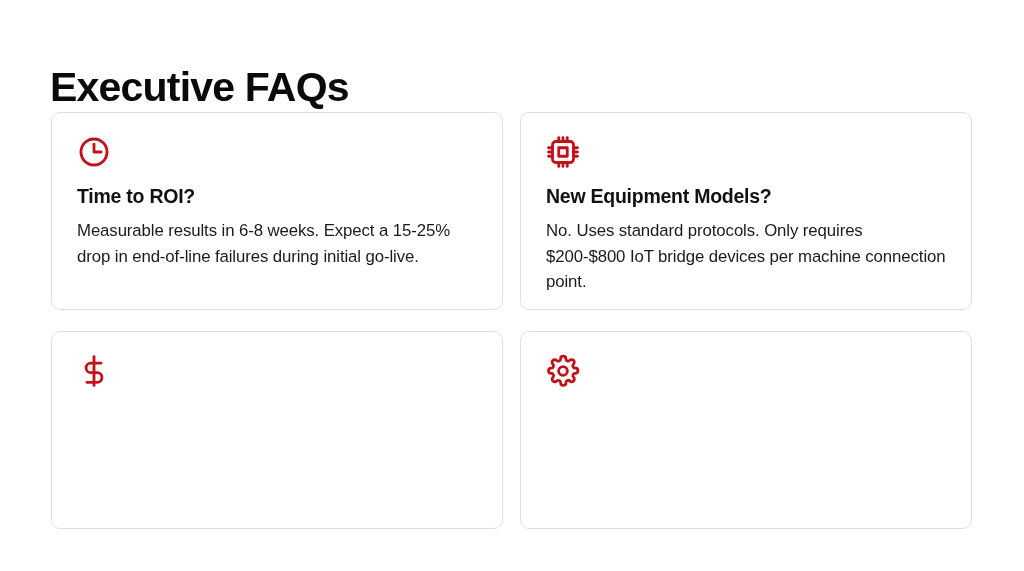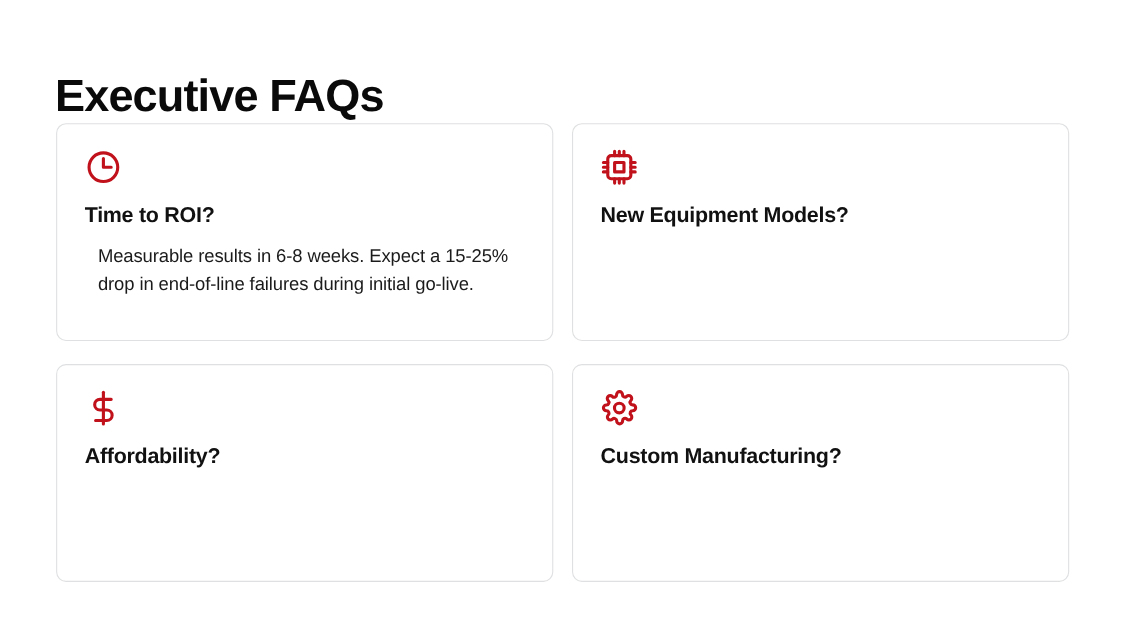--- a/index.html
+++ b/index.html
@@ -71,21 +71,21 @@
     letter-spacing: -0.25px;
     margin: 0 0 10px 0;
     line-height: 1.2;
   }
   .card-body {
     font-size: 16.8px;
     font-weight: 400;
     color: #1b1b1b;
     line-height: 1.52;
     letter-spacing: -0.1px;
-    margin: 12px;
+    margin: 0;
     max-width: 400px;
   }
 </style>
 </head>
 <body>
 
 <div class="page">
 
   <h1 class="page-title">Executive FAQs</h1>
 
@@ -107,36 +107,35 @@
         <svg viewBox="0 0 24 24" fill="none" stroke="#c1121c" stroke-width="2" stroke-linecap="round" stroke-linejoin="round">
           <rect x="4.6" y="4.6" width="14.8" height="14.8" rx="2.2"></rect>
           <rect x="9" y="9" width="6" height="6"></rect>
           <path d="M9 1.8 L9 4.6 M12 1.8 L12 4.6 M15 1.8 L15 4.6"></path>
           <path d="M9 19.4 L9 22.2 M12 19.4 L12 22.2 M15 19.4 L15 22.2"></path>
           <path d="M1.8 9 L4.6 9 M1.8 12 L4.6 12 M1.8 15 L4.6 15"></path>
           <path d="M19.4 9 L22.2 9 M19.4 12 L22.2 12 M19.4 15 L22.2 15"></path>
         </svg>
       </span>
       <div class="card-heading">New Equipment Models?</div>
+      <p class="card-body">No. Uses standard protocols. Only requires $200-$800 IoT bridge devices per machine connection point.</p>
     </div>
 
     <div class="faq-card">
       <span class="card-icon">
         <svg viewBox="0 0 24 24" fill="none" stroke="#c1121c" stroke-width="2" stroke-linecap="round" stroke-linejoin="round">
           <line x1="12" y1="1.8" x2="12" y2="22.2"></line>
           <path d="M17 6.4 L9.8 6.4 A3.4 3.4 0 0 0 9.8 13.2 L14.2 13.2 A3.4 3.4 0 0 1 14.2 20 L7 20"></path>
         </svg>
       </span>
-      <div class="card-heading">Affordability?</div>
     </div>
 
     <div class="faq-card">
       <span class="card-icon">
         <svg viewBox="0 0 24 24" fill="none" stroke="#c1121c" stroke-width="2" stroke-linecap="round" stroke-linejoin="round">
           <circle cx="12" cy="12" r="3.1"></circle>
           <path d="M19.1 14.6a1.55 1.55 0 0 0 .31 1.71l.06.06a1.88 1.88 0 1 1-2.66 2.66l-.06-.06a1.55 1.55 0 0 0-1.71-.31 1.55 1.55 0 0 0-.94 1.42v.16a1.88 1.88 0 1 1-3.76 0v-.09a1.55 1.55 0 0 0-1-1.42 1.55 1.55 0 0 0-1.71.31l-.06.06a1.88 1.88 0 1 1-2.66-2.66l.06-.06a1.55 1.55 0 0 0 .31-1.71 1.55 1.55 0 0 0-1.42-.94h-.16a1.88 1.88 0 0 1 0-3.76h.09a1.55 1.55 0 0 0 1.42-1 1.55 1.55 0 0 0-.31-1.71l-.06-.06a1.88 1.88 0 1 1 2.66-2.66l.06.06a1.55 1.55 0 0 0 1.71.31h.07a1.55 1.55 0 0 0 .94-1.42v-.16a1.88 1.88 0 1 1 3.76 0v.09a1.55 1.55 0 0 0 .94 1.42 1.55 1.55 0 0 0 1.71-.31l.06-.06a1.88 1.88 0 1 1 2.66 2.66l-.06.06a1.55 1.55 0 0 0-.31 1.71v.07a1.55 1.55 0 0 0 1.42.94h.16a1.88 1.88 0 0 1 0 3.76h-.09a1.55 1.55 0 0 0-1.42.94z"></path>
         </svg>
       </span>
-      <div class="card-heading">Custom Manufacturing?</div>
     </div>
 
   </div>
 </div>
 
 </body></html>

